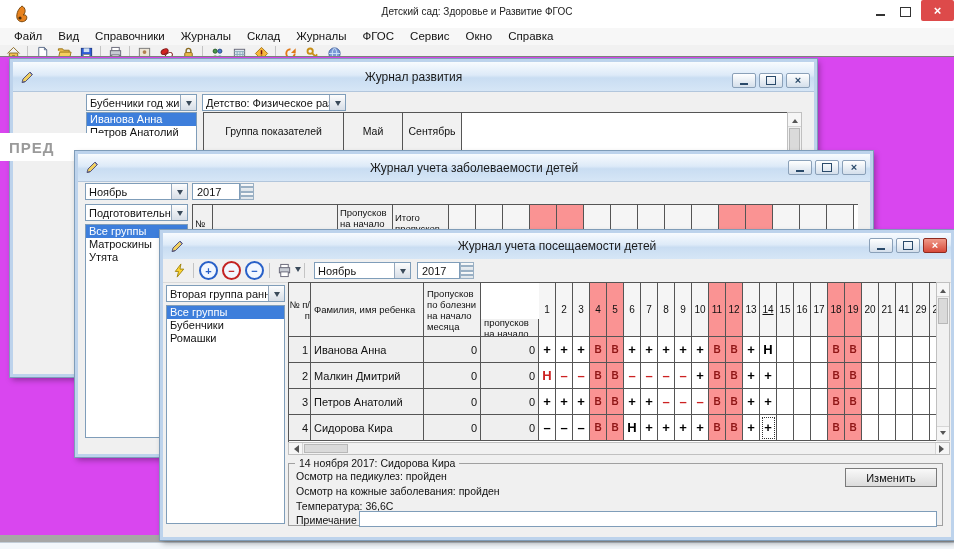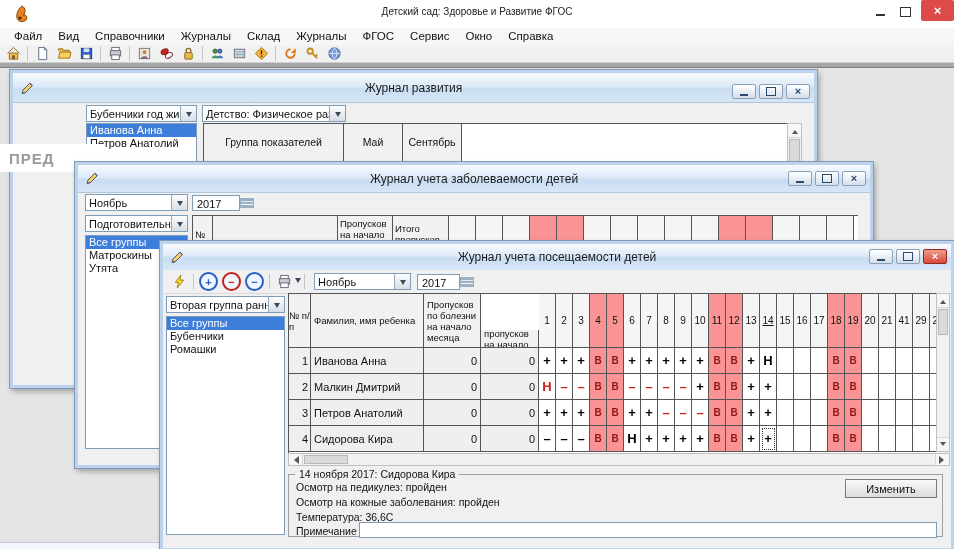--- a/index.html
+++ b/index.html
@@ -16,21 +16,21 @@
   .mwb .gmax{width:9px;height:8px;border:1px solid #333;margin-top:2px;}
   .mwb.red{width:33px;height:21px;background:#dd4a4a;border-radius:2px;color:#fff;
            font-weight:bold;font-size:13px;margin-left:3px;}
   #mw-menu{left:0;top:28px;width:954px;height:17px;background:#f7f7f7;display:flex;align-items:center;padding-left:6px;box-sizing:border-box;}
   .mi{font-size:11.5px;padding:0 8px;line-height:17px;white-space:nowrap;}
   #mw-toolbar{left:0;top:45px;width:954px;height:18px;background:#f1f1f1;border-bottom:1px solid #cfcfcf;
               display:flex;align-items:center;padding-left:2px;box-sizing:border-box;}
   .tbtn{width:22px;height:17px;display:flex;align-items:center;justify-content:center;}
   .tbtn svg{width:15px;height:15px;}
   .tsep{width:1px;height:15px;background:#c4c4c4;margin:0 3px;}
-  #mdi{left:0;top:67px;width:954px;height:478px;background:#e5e5e5;border-top:1px solid #808080;}
+  #mdi{left:0;top:56px;width:954px;height:478px;background:#d946ef;border-top:1px solid #808080;}
   #statusbar{left:0;top:542px;width:954px;height:7px;background:#f3f7fb;border-top:1px solid #c2cdd8;}
   
   .win{position:absolute;border:3px solid #bdd3ec;outline:1px solid #7f9cb8;background:#f0f0f0;
        overflow:hidden;box-shadow:2px 3px 6px rgba(0,0,0,.35);}
   .wtitle{position:absolute;left:0;top:0;right:0;display:flex;align-items:center;justify-content:center;
           font-size:12px;color:#1a1a1a;border-bottom:1px solid #b2c6dc;
           background:linear-gradient(#f8fbfe,#ddeaf8 45%,#c9ddf2 55%,#d6e6f6);}
   .wicon{position:absolute;left:6px;top:4px;width:16px;height:16px;}
   .wbtns{position:absolute;right:4px;display:flex;gap:3px;}
   .wb{width:24px;height:15px;border:1px solid #8aa0b8;border-radius:2px;display:flex;align-items:center;
@@ -44,36 +44,36 @@
   .combo{position:absolute;background:#fff;border:1px solid #7f9db9;display:flex;align-items:center;
          font-size:11px;box-sizing:border-box;overflow:hidden;}
   .combo .tx{padding-left:3px;white-space:nowrap;overflow:hidden;flex:1;}
   .combo .db{width:15px;align-self:stretch;border-left:1px solid #96a8bc;display:flex;align-items:center;
              justify-content:center;background:linear-gradient(#fdfdfd,#d7dee7);}
   .tri-d{width:0;height:0;border:3.5px solid transparent;border-top:5px solid #3a4a5a;margin-top:4px;}
   .tri-u{width:0;height:0;border:3px solid transparent;border-bottom:4px solid #555;margin-bottom:1px;}
   .tri-dn{width:0;height:0;border:3px solid transparent;border-top:4px solid #555;margin-top:1px;}
   .tri-l{width:0;height:0;border:4px solid transparent;border-right:5px solid #555;margin-right:2px;}
   .tri-r{width:0;height:0;border:4px solid transparent;border-left:5px solid #555;margin-left:2px;}
-  .spin{position:absolute;display:flex;box-sizing:border-box;align-items:center;}
+  .spin{position:absolute;display:flex;box-sizing:border-box;}
   .spin .sbox{background:#fff;border:1px solid #7f9db9;font-size:11px;flex:1;padding:2px 0 0 4px;box-sizing:border-box;}
   .spin .sarr{width:14px;display:flex;flex-direction:column;}
   .spin .sarr span{flex:1;border:1px solid #9ab0c4;background:linear-gradient(#fafafa,#dde4ea);
                    display:flex;align-items:center;justify-content:center;}
   .lb{position:absolute;background:#fff;border:1px solid #7f9db9;font-size:11px;overflow:hidden;box-sizing:border-box;}
   .lb .it{height:13px;line-height:13px;padding-left:3px;white-space:nowrap;}
   .lb .it.sel{background:#3d7edb;color:#fff;}
   .btn{position:absolute;border:1px solid #7a7a7a;background:linear-gradient(#f9f9f9,#dcdcdc);
        font-size:11px;display:flex;align-items:center;justify-content:center;box-sizing:border-box;}
   
   .tbl{position:absolute;border-left:1px solid #555;border-top:1px solid #555;overflow:hidden;background:#fff;}
   .trow{display:flex;}
   .trow>div{box-sizing:border-box;border-right:1px solid #555;border-bottom:1px solid #555;flex:0 0 auto;}
   .hc{background:#f1f1f1;font-size:9.5px;line-height:11px;overflow:hidden;display:flex;align-items:center;}
-  .hc.ctr{justify-content:center;text-align:left;}
+  .hc.ctr{justify-content:center;text-align:right;}
   .hc.topal{align-items:flex-start;}
   .hday{background:#f5f5f5;font-size:10px;justify-content:center;}
   .hred{background:#fa9393 !important;}
   .cell{font-size:11px;background:#efefef;white-space:nowrap;overflow:hidden;display:flex;align-items:center;}
   .cnum{justify-content:flex-end;padding-right:2px;}
   .cname{padding-left:3px;}
   .cval{justify-content:flex-end;padding-right:3px;}
   .cday{background:#fff;justify-content:center;font-weight:bold;padding:0;}
   .ck{font-size:13px;color:#000;}
   .cr{font-size:13px;color:#cc2222;}

